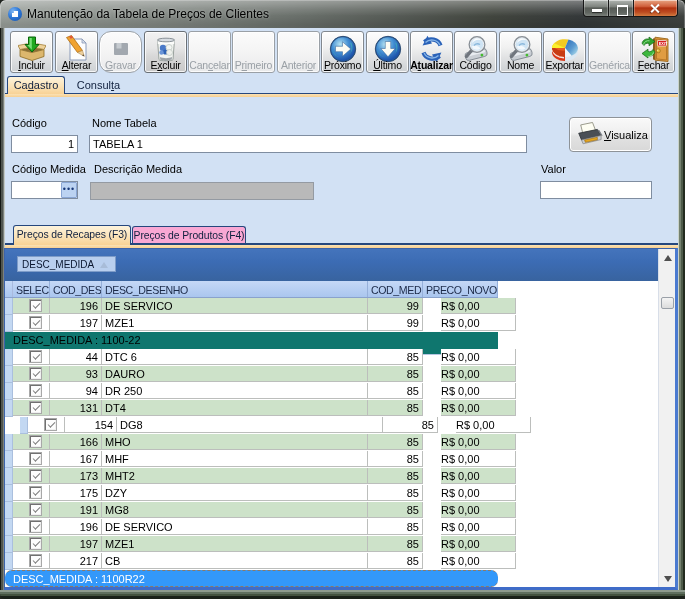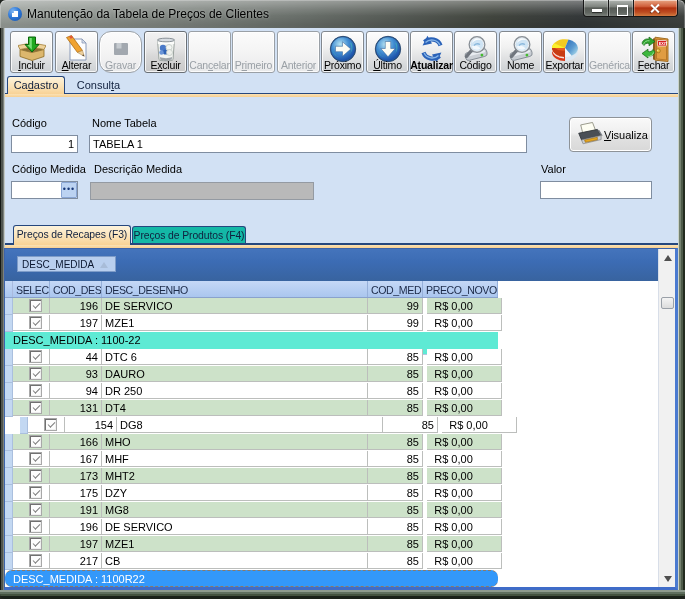--- a/index.html
+++ b/index.html
@@ -76,22 +76,22 @@
 #grows { left:0; top:49px; width:653px; }
 .r { position:absolute; left:0; width:493px; height:17px; font-size:11px; color:#000; }
 .r .i { position:absolute; left:0; top:0; width:8px; height:17px; background:#c3d8f2; border-right:1px solid #aabfde; border-bottom:1px solid #aabfde; }
 .r .c { position:absolute; top:0; height:16px; border-right:1px solid #bcbebc; border-bottom:1px solid #bcbebc; padding-top:2px; }
 .r.w .c { background:#fff; }
 .r.g .c { background:#cde2c9; }
 .c1 { left:8px; width:37px; }
 .c2 { left:45px; width:52px; text-align:right; padding-right:3px; }
 .c3 { left:97px; width:266px; padding-left:3px; }
 .c4 { left:363px; width:55px; text-align:right; padding-right:3px; }
-.c5 { left:422px; width:75px; text-align:center; padding-right:21px; }
-.r.grp { background:#5eead4; border-bottom:1px solid #b6c6e2; height:23px; padding:2px 0 0 8px; font-size:11px; }
+.c5 { left:436px; width:75px; text-align:left; padding-right:21px; }
+.r.grp { background:#0f766e; border-bottom:1px solid #b6c6e2; height:23px; padding:2px 0 0 8px; font-size:11px; }
 .r.sel { background:#3398fa; color:#fff; height:17px; padding:2px 0 0 8px; font-size:11px; border-top:1px dashed #8c7a68; border-bottom:1px dashed #8c7a68; }
 .cb { position:absolute; left:16px; top:1px; width:13px; height:13px; background:#fdfdfd; border:1px solid #a8a8a8;
   box-shadow:inset 1px 1px 0 #707070, inset -1px -1px 0 #f0f0f0; }
 .cb:after { content:""; position:absolute; left:2.5px; top:3.2px; width:5.5px; height:2.8px; border-left:1.8px solid #7d7d7d; border-bottom:1.8px solid #7d7d7d; transform:rotate(-45deg); }
 
 
 #sbar { left:653px; top:0; width:17px; height:338px; background:#f1f1f1; border-left:1px solid #d8dee8; }
 .sarr { position:absolute; left:4.5px; width:0; height:0; border-left:4px solid transparent; border-right:4px solid transparent; }
 #sthumb { position:absolute; left:2px; top:48px; width:13px; height:12px; background:linear-gradient(180deg,#f4f4f4,#dcdcdc); border:1px solid #9aa0a8; border-radius:2px; }
 </style>
@@ -306,21 +306,21 @@
 <div class="abs lbl" style="left:94px;top:163px;">Descrição Medida</div>
 <div class="abs lbl" style="left:541px;top:163px;">Valor</div>
 <div class="abs inp" style="left:11px;top:181px;width:67px;height:18px;"></div>
 <div class="abs" style="left:61px;top:182px;width:16px;height:16px;background:#bcd3f2;border:1px solid #8aa6d4;border-radius:1px;text-align:center;font-size:9px;color:#1a3a7a;line-height:12px;letter-spacing:1px;">•••</div>
 <div class="abs inp dis" style="left:90px;top:182px;width:224px;height:18px;"></div>
 <div class="abs inp" style="left:540px;top:181px;width:112px;height:18px;"></div>
 
 <div class="abs tab-line" style="top:243px;height:1.5px;"></div>
 <div class="abs peach-line" style="top:244.5px;height:3px;"></div>
 <div class="abs tab active" style="left:13px;top:225px;width:118px;height:19.5px;padding-top:3px;font-size:10.4px;letter-spacing:-0.1px;">Preços de Recapes (F3)</div>
-<div class="abs tab" style="left:132px;top:226px;width:114px;height:17px;padding-top:2.5px;background:#14b8a6;font-size:10.4px;letter-spacing:-0.1px;">Preços de Produtos (F4)</div>
+<div class="abs tab" style="left:132px;top:226px;width:114px;height:17px;padding-top:2.5px;background:#f9a8d4;font-size:10.4px;letter-spacing:-0.1px;">Preços de Produtos (F4)</div>
 
 <div class="abs" id="grid">
   <div class="abs" id="gband"></div>
   <div class="abs" id="gbox">DESC_MEDIDA<i></i></div>
   <div class="abs" id="ghead">
     <span class="hc" style="left:0;width:8px;border-right-color:#a9bade;"></span>
     <span class="hc" style="left:8px;width:37px;">SELEC</span>
     <span class="hc" style="left:45px;width:52px;">COD_DES</span>
     <span class="hc" style="left:97px;width:266px;">DESC_DESENHO</span>
     <span class="hc" style="left:363px;width:55px;">COD_MED</span>

